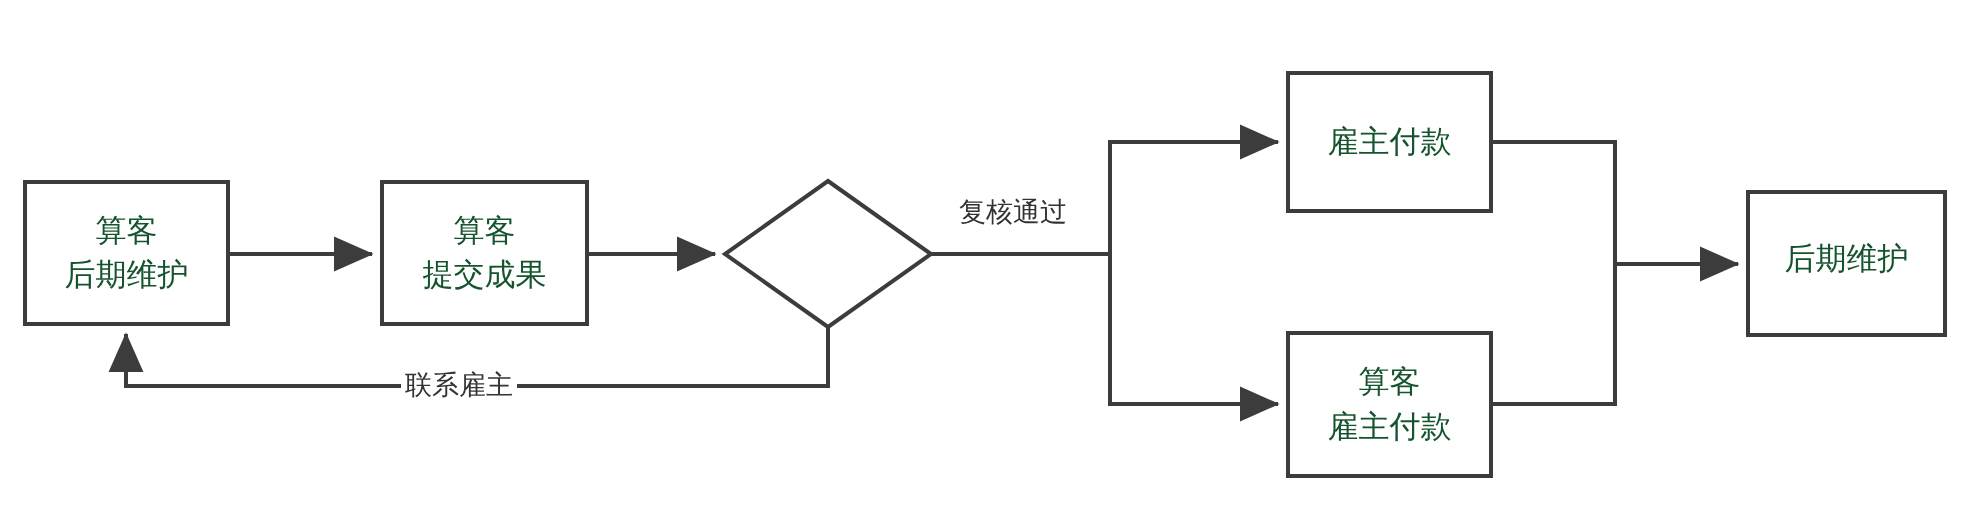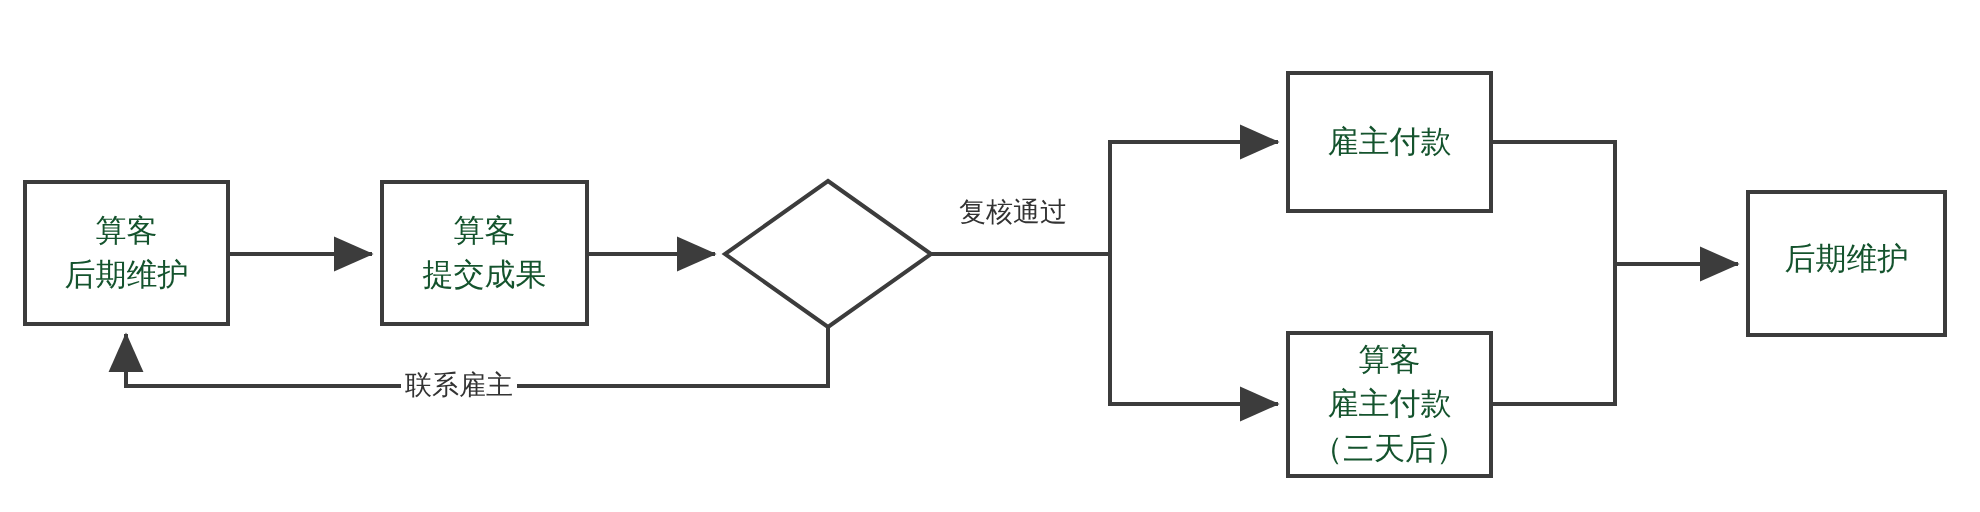--- a/index.html
+++ b/index.html
@@ -106,21 +106,20 @@
   </div>
 
 
   <div class="node-label" style="left:1288px; top:73px; width:203px; height:138px;">
     <span>雇主付款</span>
   </div>
 
   <div class="node-label" style="left:1288px; top:333px; width:203px; height:143px;">
     <span>算客</span>
     <span>雇主付款</span>
-    <span>（三天后）</span>
   </div>
 
   <div class="node-label" style="left:1748px; top:188px; width:197px; height:143px;">
     <span>后期维护</span>
   </div>
 
   <div class="edge-label" style="left:955px; top:196px;">复核通过</div>
 
   <div class="edge-label" style="left:401px; top:369px;">联系雇主</div>
 

